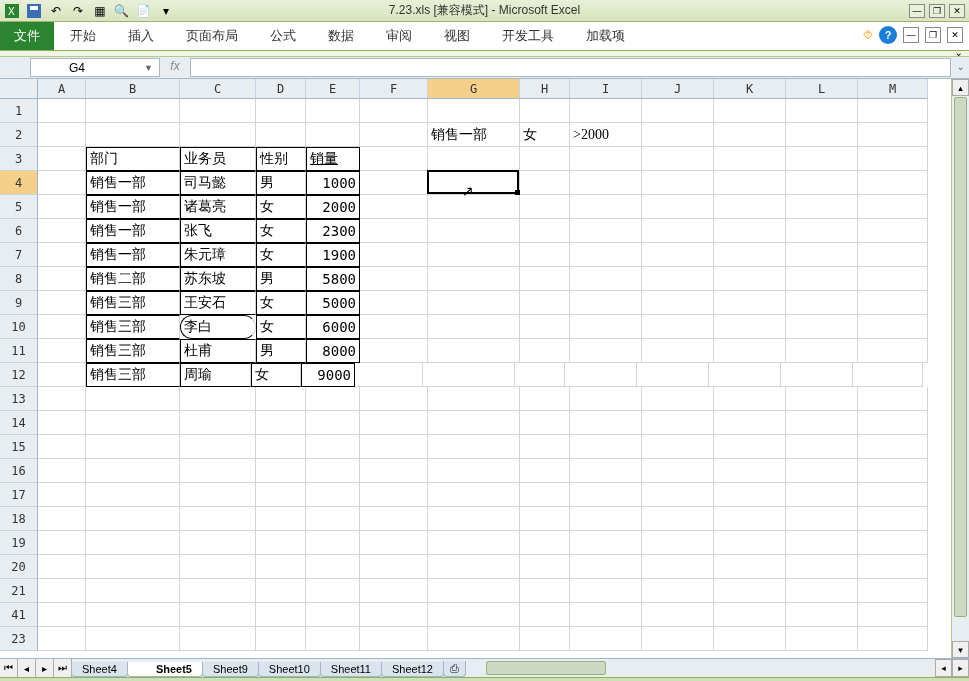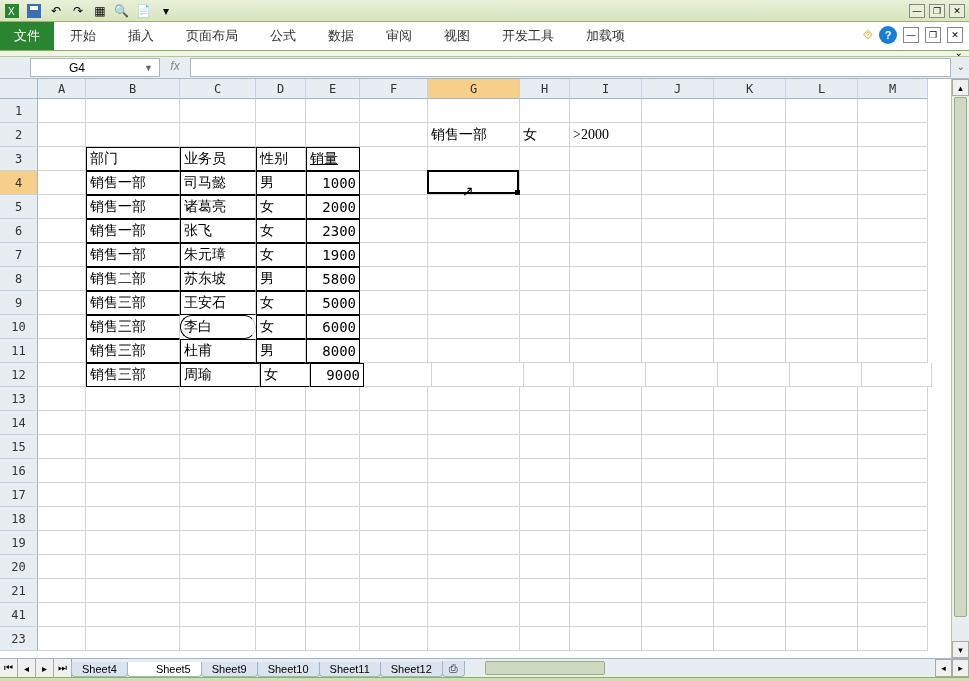--- a/index.html
+++ b/index.html
@@ -55,21 +55,21 @@
 .vscroll { position: absolute; right: 0; top: 0; width: 18px; bottom: 0; background: #e8edf1; border-left: 1px solid #b5c98c; }
 .vs-btn { height: 17px; border: 1px solid #aaa; background: #f0f0f0; display: flex; align-items: center; justify-content: center; font-size: 9px; cursor: pointer; }
 .vs-thumb { position: absolute; left: 2px; right: 2px; top: 18px; height: 520px; background: #cdd9c0; border: 1px solid #9aae7e; border-radius: 2px; cursor: pointer; }
 
 
 .sheetbar { height: 19px; background: #e8edf1; border-top: 1px solid #9eb6ce; display: flex; align-items: stretch; position: relative; }
 .nav-btns { display: flex; }
 .nav-btn { width: 18px; border-right: 1px solid #aaa; display: flex; align-items: center; justify-content: center; font-size: 10px; cursor: pointer; background: #f0f0f0; }
 .sheet-tabs { display: flex; align-items: flex-end; }
 .sheet-tab { padding: 1px 10px; font-size: 11px; background: #dbe3ec; border: 1px solid #9eb6ce; border-top: none; margin-left: -1px; cursor: pointer; border-radius: 0 0 4px 4px; }
-.sheet-tab.active { background: #fff; font-weight: normal; padding-left: 28px; }
+.sheet-tab.active { background: #fff; font-weight: bold; padding-left: 28px; }
 .hs-track { flex: 1; margin-left: 20px; position: relative; background: #e8edf1; }
 .hs-thumb { position: absolute; top: 2px; bottom: 2px; left: 0; width: 120px; background: #cdd9c0; border: 1px solid #9aae7e; border-radius: 2px; cursor: pointer; }
 .hs-btn { width: 17px; border: 1px solid #aaa; background: #f0f0f0; display: flex; align-items: center; justify-content: center; font-size: 9px; cursor: pointer; }
 
 
 .statusbar { height: 22px; background: #cfe0b4; border-top: 1px solid #8db05a; display: flex; align-items: center; padding: 0 6px; font-size: 12px; color: #333; }
 .status-left { display: flex; align-items: center; gap: 8px; }
 .status-right { margin-left: auto; display: flex; align-items: center; gap: 6px; }
 .view-btn { width: 20px; height: 16px; border: 1px solid #888; background: #f6f6ec; cursor: pointer; display: flex; align-items: center; justify-content: center; font-size: 9px; }
 
@@ -92,20 +92,21 @@
           <rect x="3" y="2" width="8" height="4" fill="#fff"></rect>
         </svg>
       </div>
     <div class="qat-icon">↶</div>
     <div class="qat-icon">↷</div>
     <div class="qat-icon">▦</div>
     <div class="qat-icon">🔍</div>
     <div class="qat-icon">📄</div>
     <div class="qat-icon">▾</div>
   </div>
+  <div class="title-center">7.23.xls  [兼容模式]  -  Microsoft Excel</div>
   <div class="win-controls">
     <div class="win-btn">—</div>
     <div class="win-btn">❐</div>
     <div class="win-btn">✕</div>
   </div>
 </div>
 
 <div class="ribbon">
   <div class="file-tab">文件</div>
   <div id="ribbon-tabs-holder" style="display: flex;">
@@ -349,21 +350,21 @@
         <div class="cell" style="width: 50px;"></div>
         <div class="cell" style="width: 72px;"></div>
         <div class="cell" style="width: 72px;"></div>
         <div class="cell" style="width: 72px;"></div>
         <div class="cell" style="width: 72px;"></div>
         <div class="cell" style="width: 70px;"></div>
       </div>
       <div class="row">
         <div class="cell" style="width: 48px;"></div>
         <div class="cell" style="width: 94px; border-top: 1px solid rgb(0, 0, 0); border-bottom: 1px solid rgb(0, 0, 0); border-left: 1px solid rgb(0, 0, 0);">销售三部</div>
-        <div class="cell" style="width: 80px; border-top: 1px solid rgb(0, 0, 0); border-bottom: 1px solid rgb(0, 0, 0); border-left: 1px solid rgb(0, 0, 0);">周瑜</div>
+        <div class="cell" style="width: 71px; border-top: 1px solid rgb(0, 0, 0); border-bottom: 1px solid rgb(0, 0, 0); border-left: 1px solid rgb(0, 0, 0);">周瑜</div>
         <div class="cell" style="width: 50px; border-top: 1px solid rgb(0, 0, 0); border-bottom: 1px solid rgb(0, 0, 0); border-left: 1px solid rgb(0, 0, 0);">女</div>
         <div class="cell num" style="width: 54px; border-width: 1px; border-style: solid; border-color: rgb(0, 0, 0);">9000</div>
         <div class="cell" style="width: 68px;"></div>
         <div class="cell" style="width: 92px;"></div>
         <div class="cell" style="width: 50px;"></div>
         <div class="cell" style="width: 72px;"></div>
         <div class="cell" style="width: 72px;"></div>
         <div class="cell" style="width: 72px;"></div>
         <div class="cell" style="width: 72px;"></div>
         <div class="cell" style="width: 70px;"></div>

